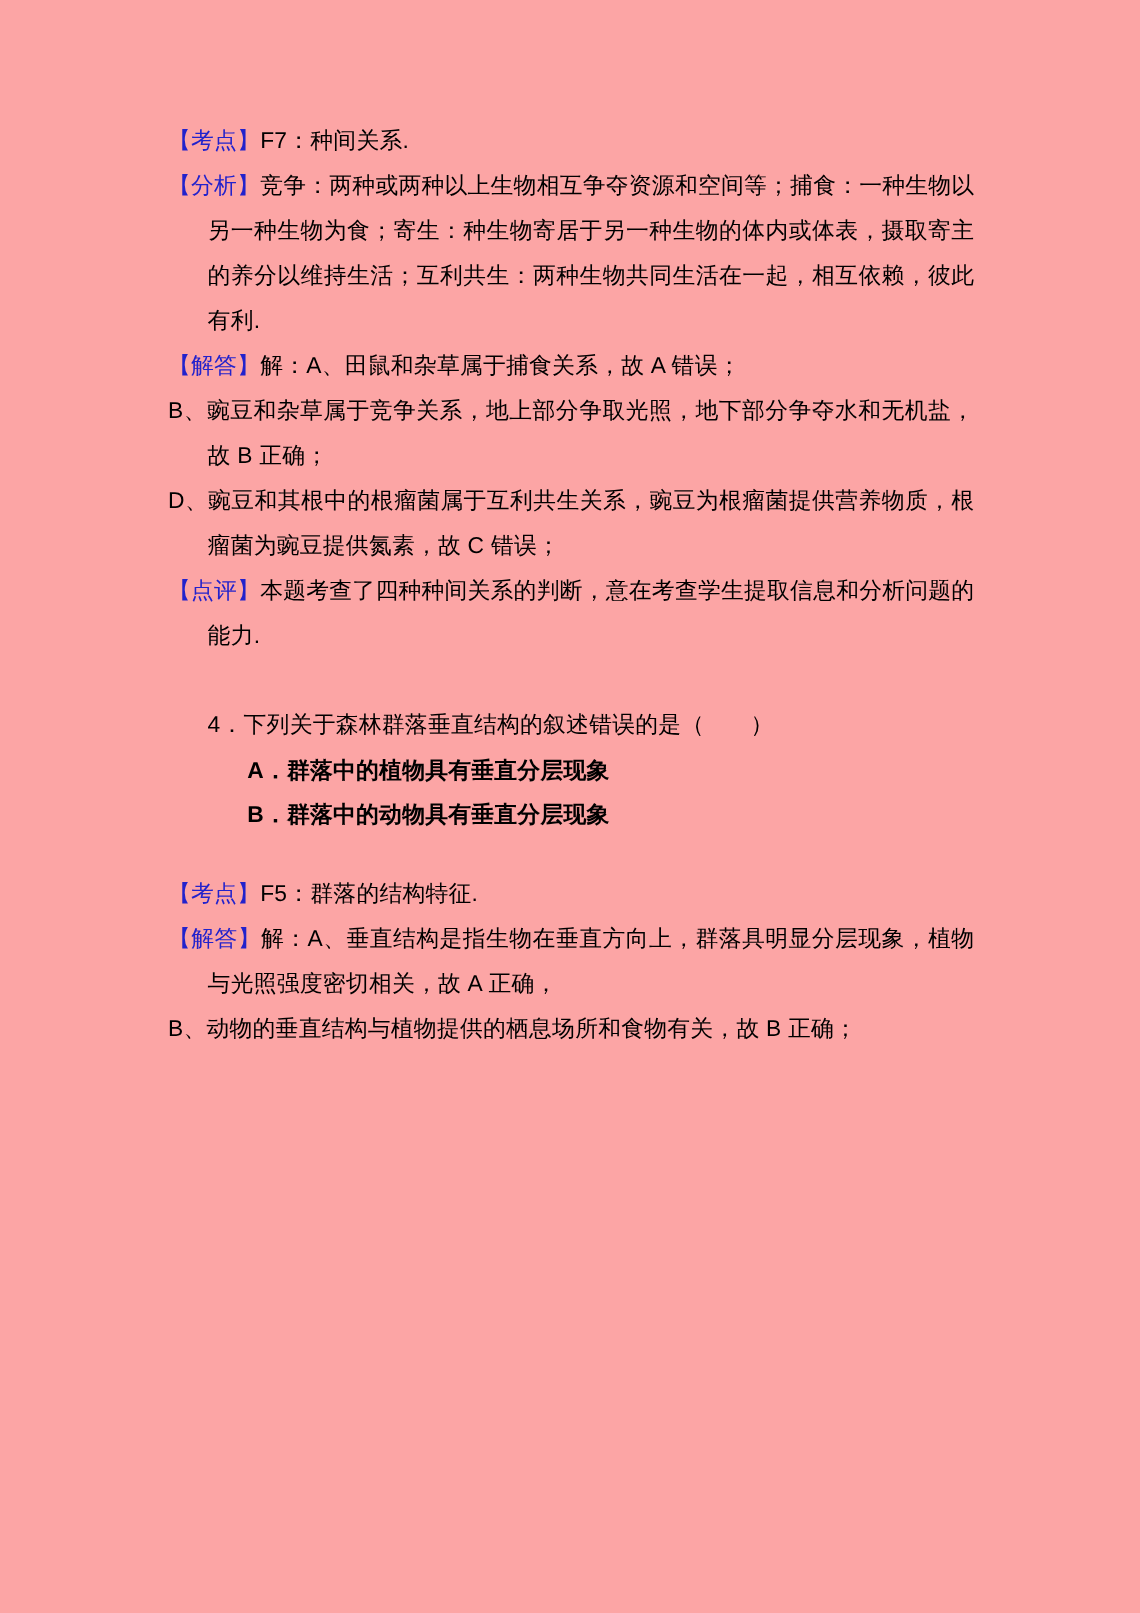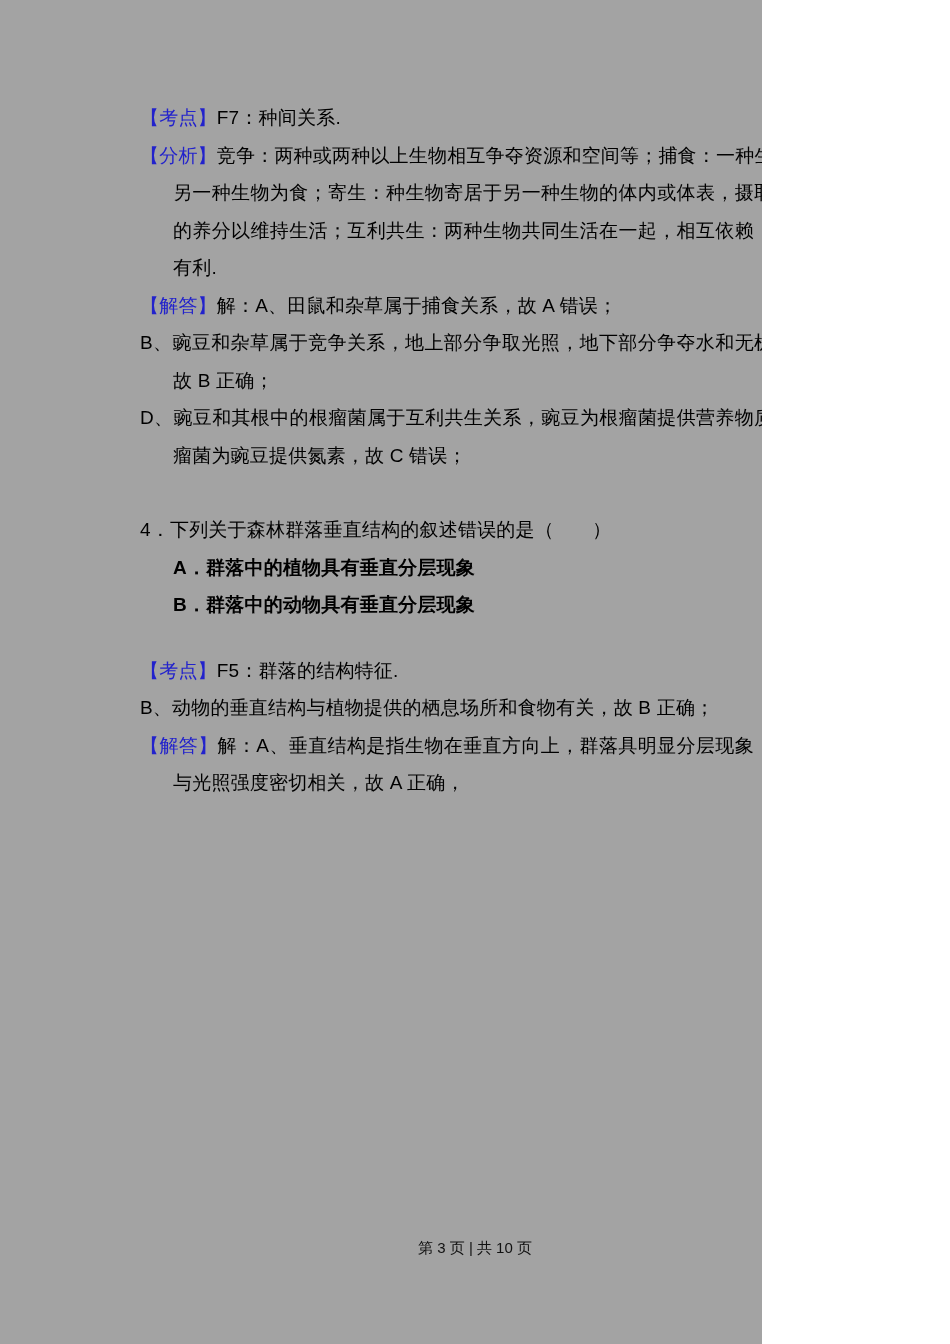--- a/index.html
+++ b/index.html
@@ -4,37 +4,37 @@
 <style>
   html, body { margin: 0; padding: 0; }
   body {
     width: 950px; height: 1344px;
     background: #ffffff;
     font-family: "Liberation Sans", "DejaVu Sans", sans-serif;
     color: #000000;
   }
   .page {
     position: relative;
-    width: 762px; height: 1344px;
-    background: #a3a3a3;
+    width: 950px; height: 1344px;
+    background: #fca5a5;
     overflow: hidden;
   }
   .content {
     position: absolute;
     left: 140px; top: 99px;
     width: 672px;
     font-size: 19px;
     line-height: 37.5px;
     text-align: justify;
     letter-spacing: 0.2px;
   }
   .para { margin: 0; padding: 0; }
   .hang { padding-left: 33px; text-indent: -33px; }
   .tag { color: #2222cc; }
-  .question-block { margin-top: 37px; }
+  .question-block { margin-top: 37px; margin-left: 33px; }
   .option { padding-left: 33px; font-weight: bold; }
   .explain-block-2 { margin-top: 28px; }
   .footer {
     position: absolute;
     left: 0; top: 1237px;
     width: 950px;
     text-align: center;
     font-size: 15px;
     line-height: 22px;
     color: #111111;
@@ -45,32 +45,30 @@
 
 <div class="page">
   <main class="content">
 
     <section>
       <p class="para hang"><span class="tag">【考点】</span><span>F7：种间关系.</span></p>
       <p class="para hang"><span class="tag">【分析】</span><span>竞争：两种或两种以上生物相互争夺资源和空间等；捕食：一种生物以另一种生物为食；寄生：种生物寄居于另一种生物的体内或体表，摄取寄主的养分以维持生活；互利共生：两种生物共同生活在一起，相互依赖，彼此有利.</span></p>
       <p class="para hang"><span class="tag">【解答】</span><span>解：A、田鼠和杂草属于捕食关系，故 A 错误；</span></p>
       <p class="para hang">B、豌豆和杂草属于竞争关系，地上部分争取光照，地下部分争夺水和无机盐，故 B 正确；</p>
       <p class="para hang">D、豌豆和其根中的根瘤菌属于互利共生关系，豌豆为根瘤菌提供营养物质，根瘤菌为豌豆提供氮素，故 C 错误；</p>
+      <p class="para hang"><span class="tag">【点评】</span><span>本题考查了四种种间关系的判断，意在考查学生提取信息和分析问题的能力.</span></p>
     </section>
 
     <section class="question-block">
       <p class="para">4．下列关于森林群落垂直结构的叙述错误的是（　　）</p>
       <p class="para option">A．群落中的植物具有垂直分层现象</p>
       <p class="para option">B．群落中的动物具有垂直分层现象</p>
     </section>
 
     <section class="explain-block-2">
       <p class="para hang"><span class="tag">【考点】</span><span>F5：群落的结构特征.</span></p>
+      <p class="para hang"><span class="tag">【解答】</span><span>解：A、垂直结构是指生物在垂直方向上，群落具明显分层现象，植物与光照强度密切相关，故 A 正确，</span></p>
       <p class="para hang">B、动物的垂直结构与植物提供的栖息场所和食物有关，故 B 正确；</p>
-      <p class="para hang"><span class="tag">【解答】</span><span>解：A、垂直结构是指生物在垂直方向上，群落具明显分层现象，植物与光照强度密切相关，故 A 正确，</span></p>
     </section>
 
   </main>
 
-  <footer class="footer">
-    <span>第 3 页 | 共 10 页</span>
-  </footer>
 </div>
 
 </body></html>

